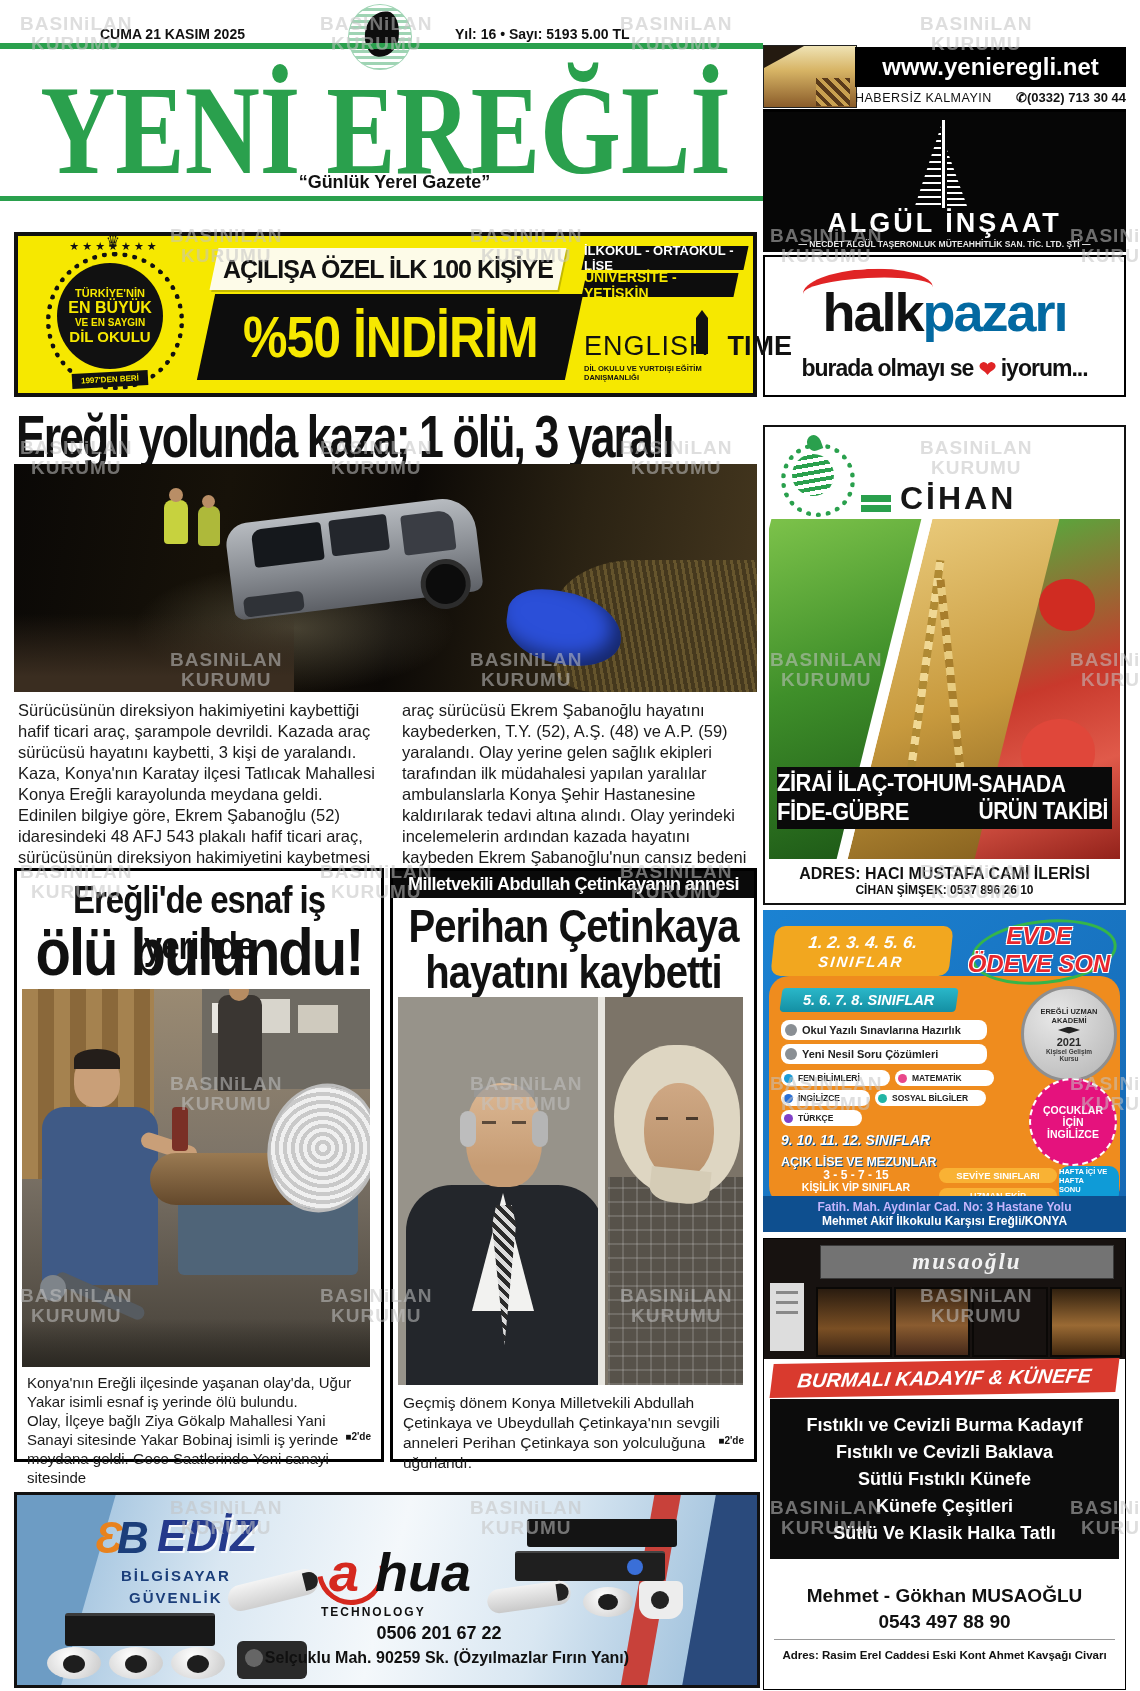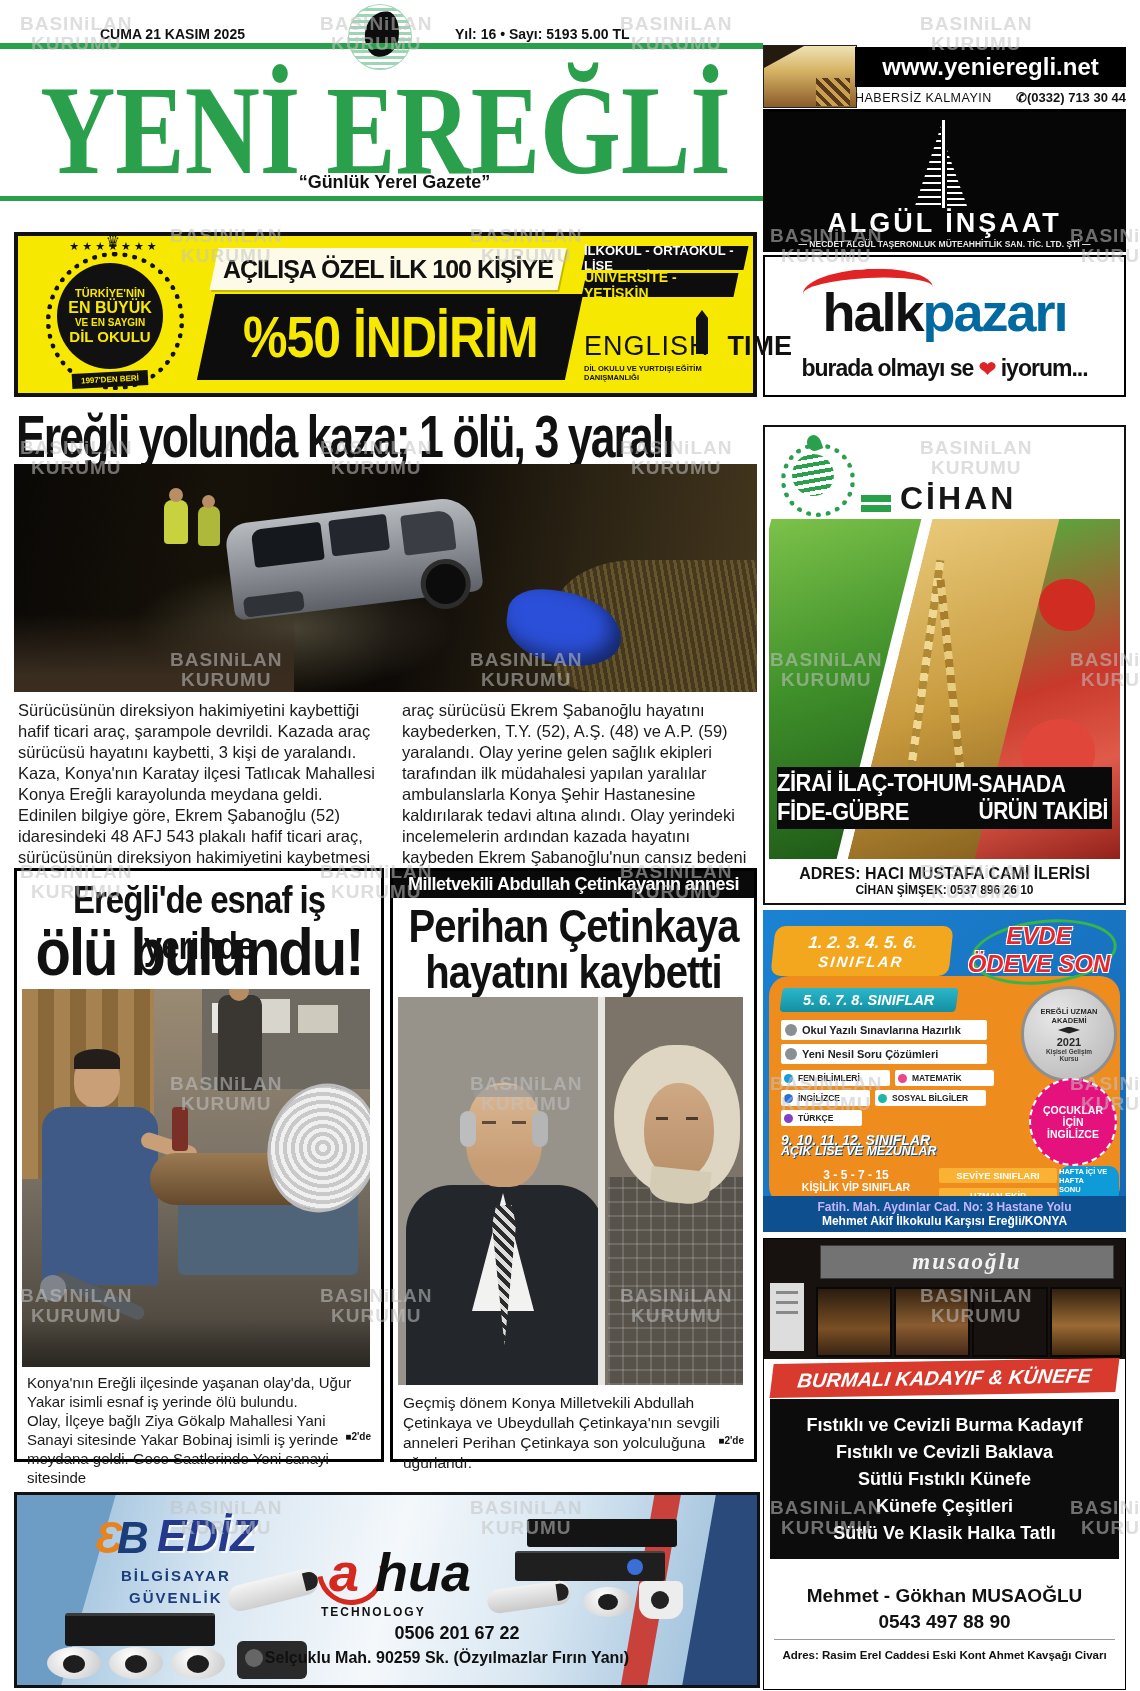--- a/index.html
+++ b/index.html
@@ -12,21 +12,21 @@
   .greenline{background:#2aa04d;}
   
   #watermarks{position:absolute;inset:0;z-index:60;pointer-events:none;}
   .wm{position:absolute;color:rgba(195,195,195,0.55);font-weight:bold;font-size:19px;
       line-height:20px;text-align:center;transform:rotate(0deg);letter-spacing:1px;}
   
   .masthead{font-family:"Liberation Serif",serif;font-weight:bold;color:#2aa04d;}
   
   .cond{transform-origin:left top;}
   .photo{overflow:hidden;position:absolute;}
-  .pill{position:absolute;border-radius:2px;display:flex;align-items:center;justify-content:center;}
+  .pill{position:absolute;border-radius:8px;display:flex;align-items:center;justify-content:center;}
   .dot{width:12px;height:12px;border-radius:50%;margin-right:5px;flex:0 0 auto;}
 </style>
 </head>
 <body>
 
 <div id="page">
 
   <div class="abs b" style="left:100px;top:26px;font-size:14px;">CUMA 21 KASIM 2025</div>
   <div class="abs" style="left:348px;top:4px;width:62px;height:64px;border-radius:50%;overflow:hidden;background:repeating-linear-gradient(180deg,#ffffff 0 3px,#9fd4b4 3px 6px);border:1px solid #9fd4b4;">
     <div class="abs" style="left:16px;top:6px;width:34px;height:46px;background:#0d0d0d;border-radius:58% 42% 55% 45%/50% 55% 45% 50%;transform:rotate(8deg);"></div>
@@ -277,21 +277,21 @@
     <div class="pill" style="left:112px;top:180px;width:108px;height:16px;background:#fff;justify-content:flex-start;padding-left:3px;">
       <span class="dot" style="width:9px;height:9px;background:#21b5a5;"></span>
         <span class="b" style="font-size:8.5px;color:#222;">SOSYAL BİLGİLER</span>
     </div>
     <div class="pill" style="left:18px;top:200px;width:78px;height:16px;background:#fff;justify-content:flex-start;padding-left:3px;">
       <span class="dot" style="width:9px;height:9px;background:#8040c8;"></span>
         <span class="b" style="font-size:8.5px;color:#222;">TÜRKÇE</span>
     </div>
 
     <div class="abs b" style="left:18px;top:222px;font-size:14px;color:#fff;font-style:italic;text-shadow:1px 1px 0 #0a4f8a;">9. 10. 11. 12. SINIFLAR</div>
-    <div class="abs b" style="left:18px;top:234px;font-size:12.5px;color:#fff;font-style:italic;text-shadow:1px 1px 0 #0a4f8a;">AÇIK LİSE VE MEZUNLAR</div>
+    <div class="abs b" style="left:18px;top:245px;font-size:12.5px;color:#fff;text-shadow:1px 1px 0 #0a4f8a;">AÇIK LİSE VE MEZUNLAR</div>
     <div class="abs b c" style="left:18px;top:258px;width:150px;font-size:12px;color:#fff;">3 - 5 - 7 - 15</div>
     <div class="abs b c" style="left:18px;top:271px;width:150px;font-size:10.5px;color:#fff;">KİŞİLİK VİP SINIFLAR</div>
     <div class="pill" style="left:30px;top:286px;width:126px;height:15px;background:#12b0ea;">
       <span class="b" style="font-size:9.5px;color:#fff;">AZ ÖĞRENCİ / ÇOK İLGİ</span>
     </div>
     <div class="pill" style="left:176px;top:258px;width:118px;height:15px;background:#f9b234;">
       <span class="b" style="font-size:9.5px;color:#fff;">SEVİYE SINIFLARI</span>
     </div>
     <div class="pill" style="left:176px;top:278px;width:118px;height:26px;background:#f9b234;flex-direction:column;">
       <span class="b" style="font-size:9px;color:#fff;line-height:10px;">UZMAN EKİP</span>
@@ -408,21 +408,21 @@
         <div class="abs" style="left:12px;top:10px;width:18px;height:18px;background:#222;border-radius:50%;"></div>
       </div>
     </div>
 
     <div class="abs" style="left:300px;top:48px;width:260px;height:70px;">
       <span class="abs" style="left:0;top:-6px;width:58px;height:58px;border:5px solid #d5281e;border-radius:50%;border-top-color:transparent;border-left-color:transparent;transform:rotate(35deg);"></span>
       <span class="abs b" style="left:12px;top:-2px;font-size:54px;font-style:italic;color:#d5281e;">a</span>
       <span class="abs b" style="left:58px;top:-2px;font-size:54px;font-style:italic;color:#101010;">hua</span>
       <span class="abs b" style="left:4px;top:62px;font-size:12px;letter-spacing:2px;color:#101010;">TECHNOLOGY</span>
     </div>
-    <div class="abs c b" style="left:260px;top:128px;width:360px;font-size:18px;color:#101010;">0506 201 67 22</div>
+    <div class="abs c b" style="left:242px;top:128px;width:360px;font-size:18px;color:#101010;">0506 201 67 22</div>
     <div class="abs c b" style="left:180px;top:154px;width:500px;font-size:16px;color:#101010;">Selçuklu Mah. 90259 Sk. (Özyılmazlar Fırın Yanı)</div>
   </div>
 
   <div id="watermarks">
       <div class="wm" style="left: 20px; top: 14px;">
         <div>BASINiLAN</div>
         <div>KURUMU</div>
       </div>
       <div class="wm" style="left: 320px; top: 14px;">
         <div>BASINiLAN</div>

